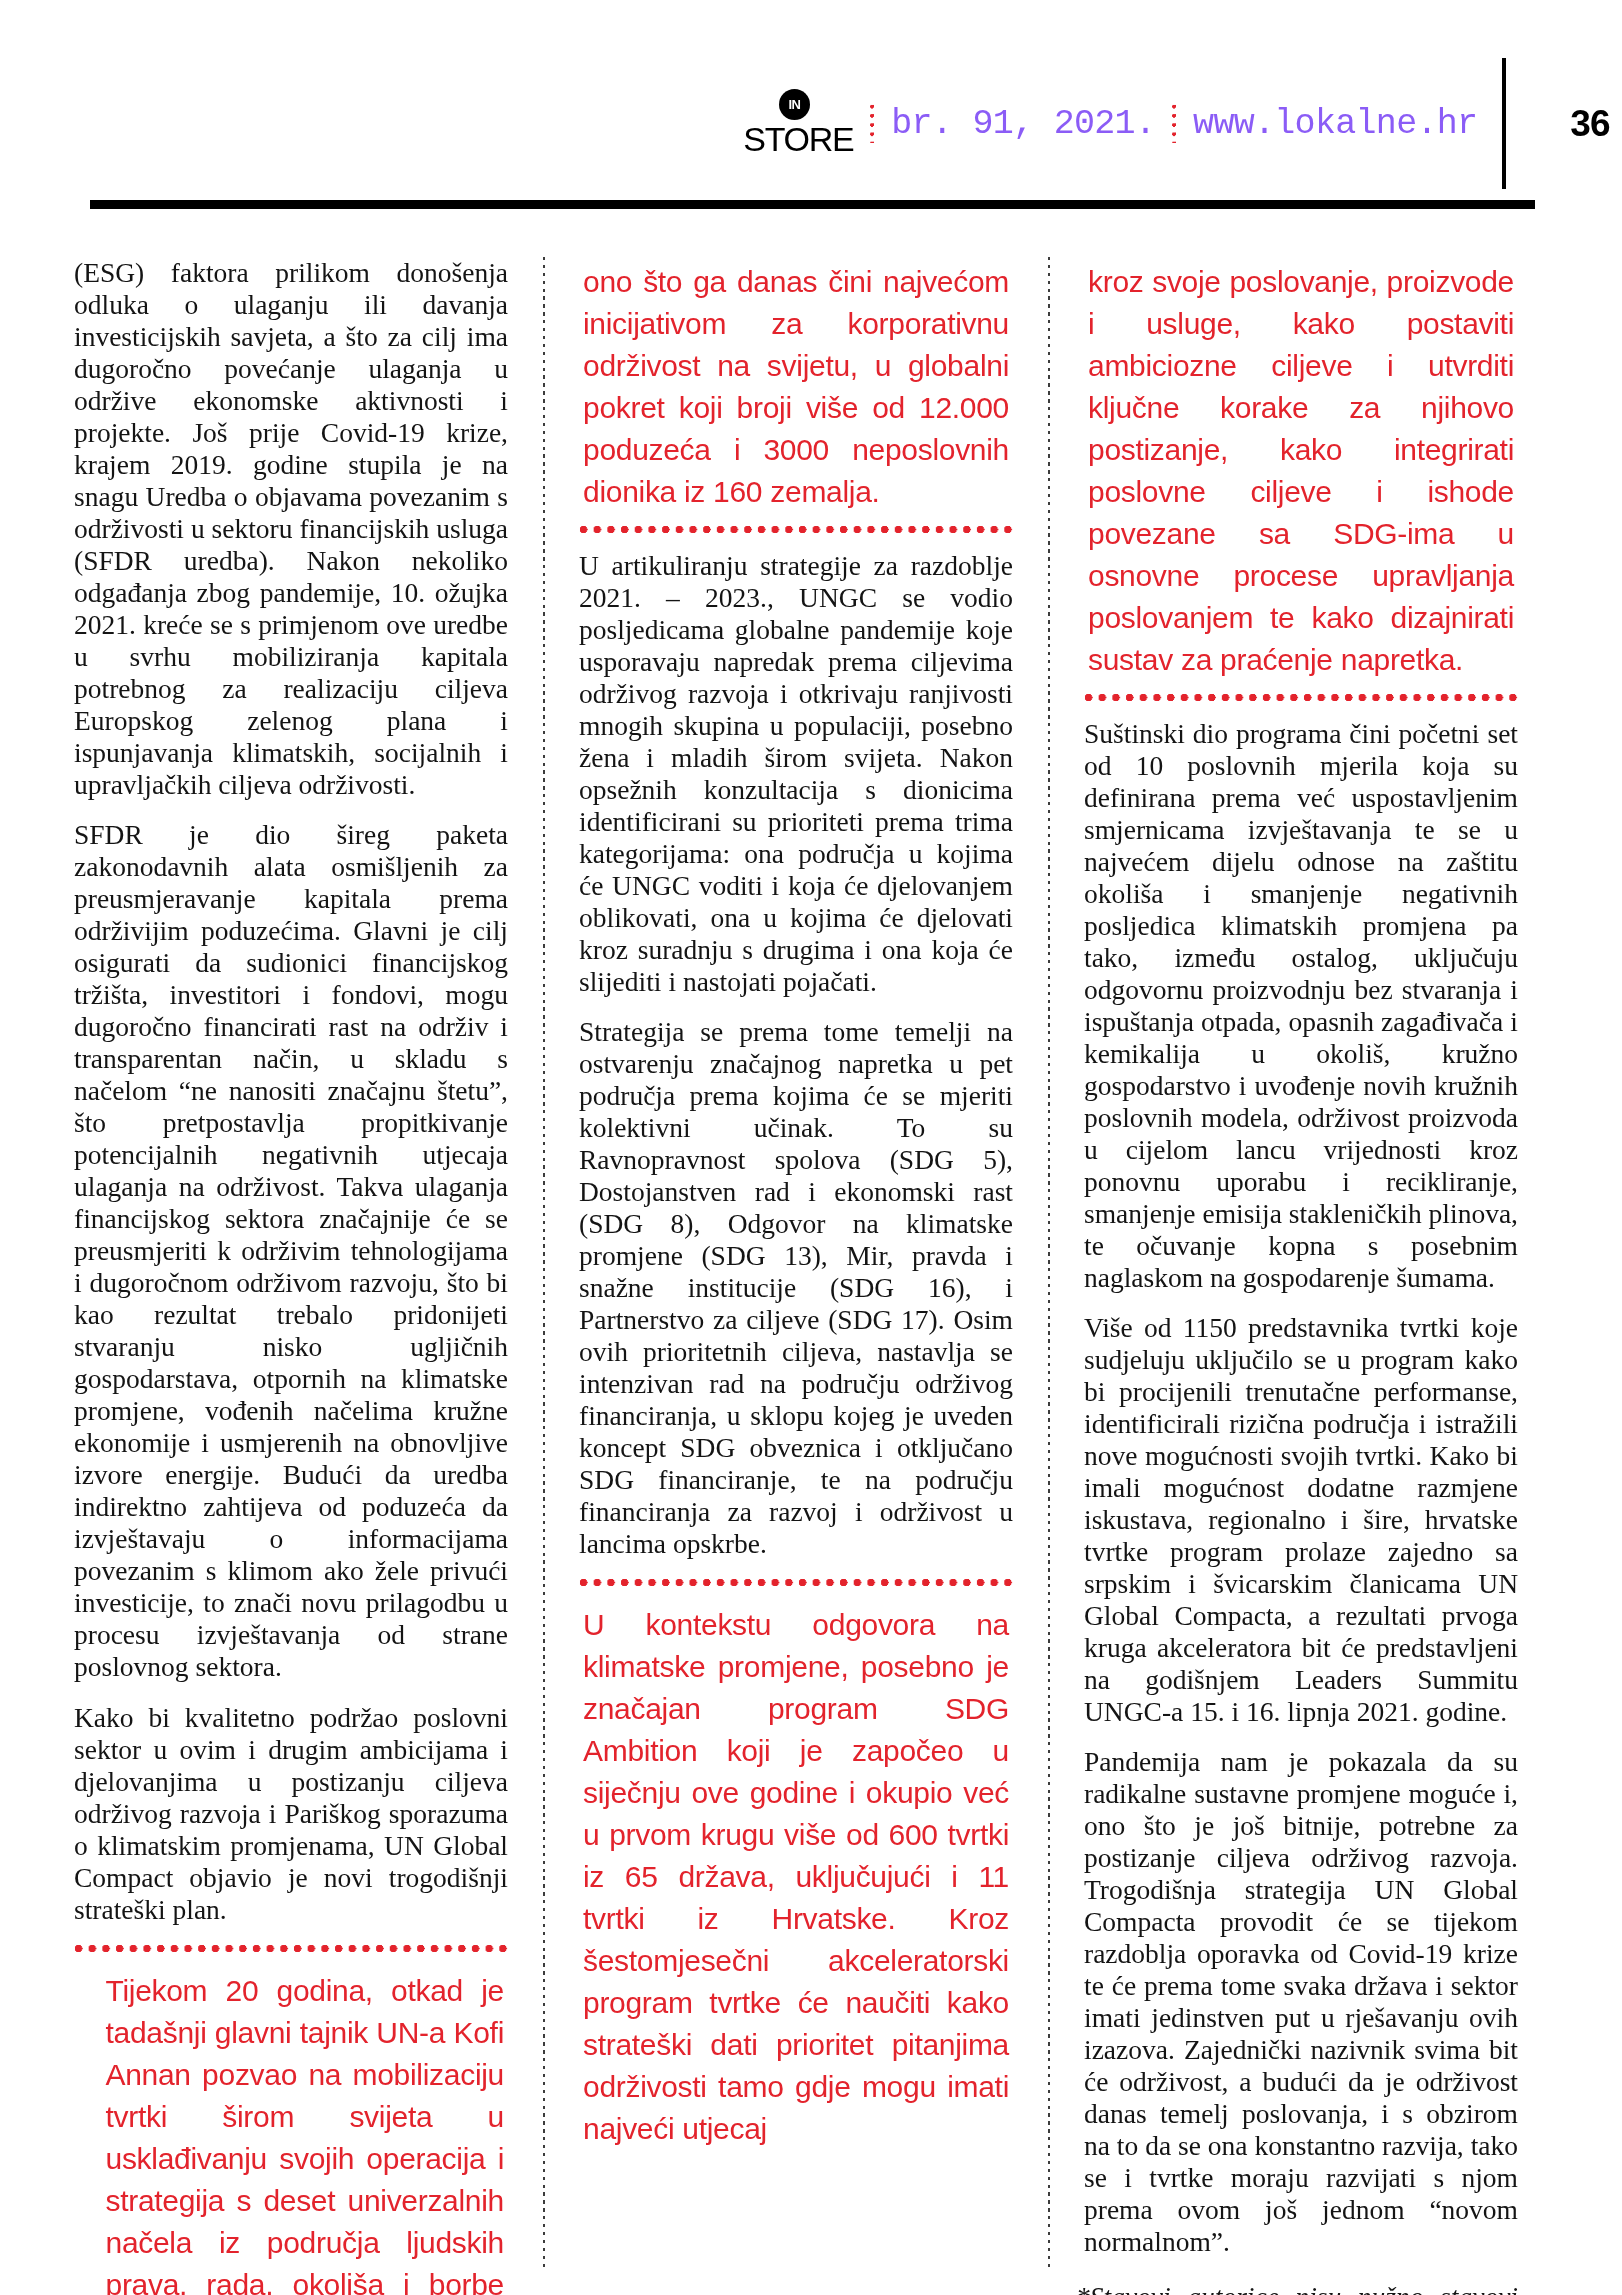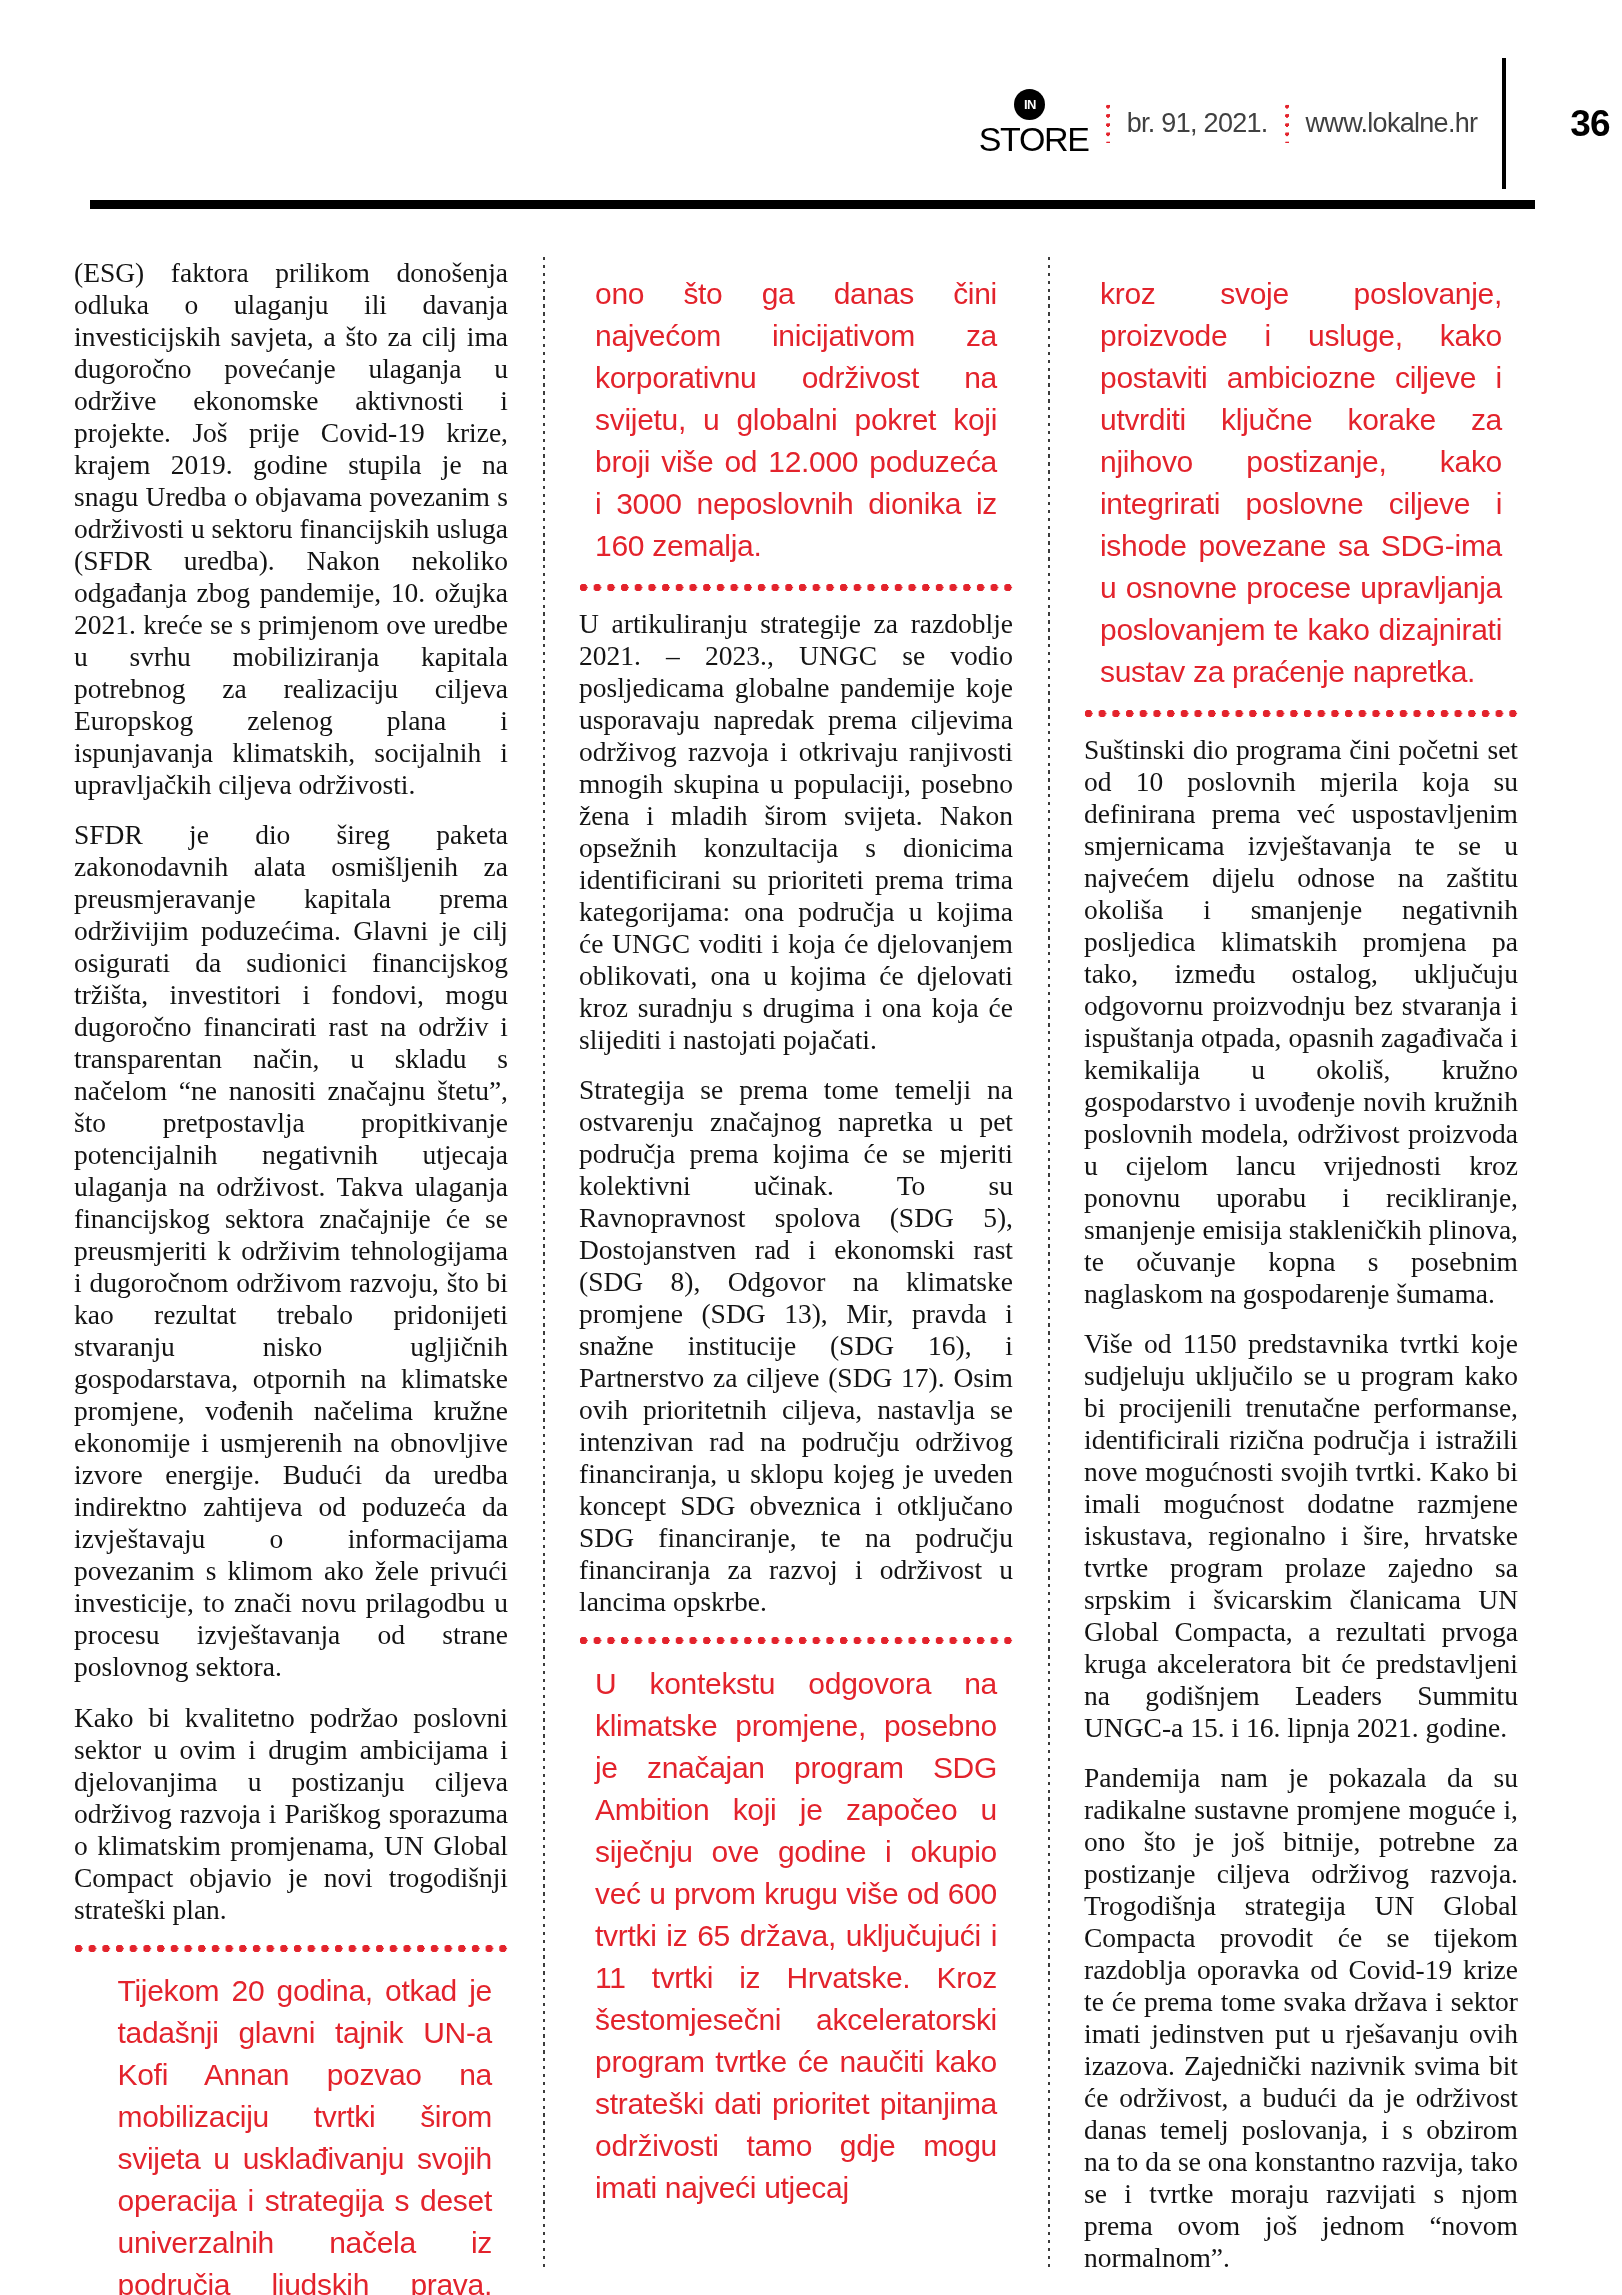--- a/index.html
+++ b/index.html
@@ -27,21 +27,21 @@
     margin-right:7.9px;
   }
   .logo-store{
     font-size:34px;font-weight:normal;letter-spacing:-1.3px;
   }
   .hdr-dots{
     width:3.9px;height:39px;margin:0 17px;
     background:radial-gradient(circle 2px at 2px 2.6px,#e3232c 95%,rgba(0,0,0,0)) repeat-y;
     background-size:3.9px 9.2px;
   }
-  .hdr-issue,.hdr-site{font-size:27px;color:#404040;letter-spacing:-0.7px;}
+  .hdr-issue,.hdr-site{font-size:35px;color:#8b5cf6;letter-spacing:-0.7px;font-family:Liberation Mono, monospace;}
   .hdr-vline{width:3.9px;height:131px;background:#000;margin:0 64px 0 25px;}
   .hdr-page{font-size:37px;font-weight:bold;letter-spacing:-0.7px;}
   .top-rule{
     position:absolute;top:200px;left:90px;
     width:1445px;height:8.5px;background:#000;
   }
   
   .content{
     position:absolute;top:257px;left:74px;
     width:1445px;height:2013px;
@@ -68,21 +68,21 @@
     padding-left:22px;text-indent:-30px;
     hyphens:auto;-webkit-hyphens:auto;
   }
   
   .quote{
     font-family:"Liberation Sans", sans-serif;
     color:#e3232c;
     font-size:30px;line-height:42px;
     letter-spacing:-0.3px;
     text-align:justify;
-    margin:16px;
+    margin:4px;
     hyphens:auto;-webkit-hyphens:auto;
   }
   .quote.indented{padding-left:27.5px;}
   
   .dotline{
     height:9.2px;
     background:radial-gradient(circle 3.9px at 4.6px 4.6px,#e3232c 95%,rgba(0,0,0,0)) repeat-x;
     background-size:13.7px 9.2px;
     margin:11.8px 0 15.7px 0;
   }

